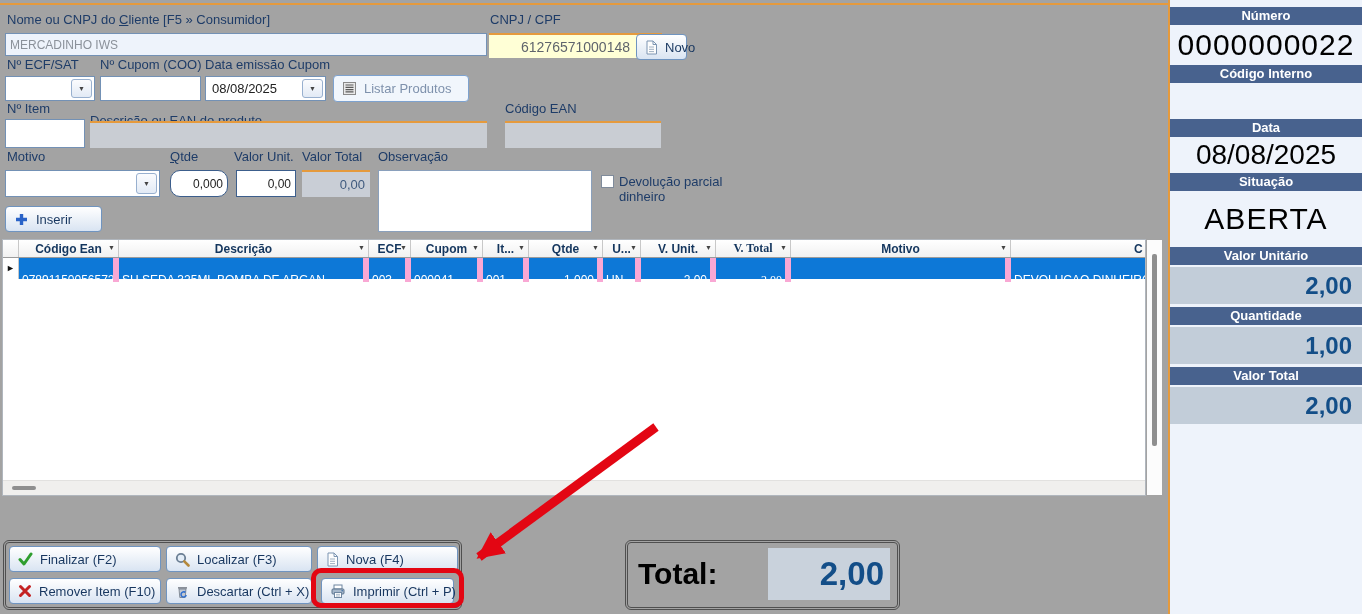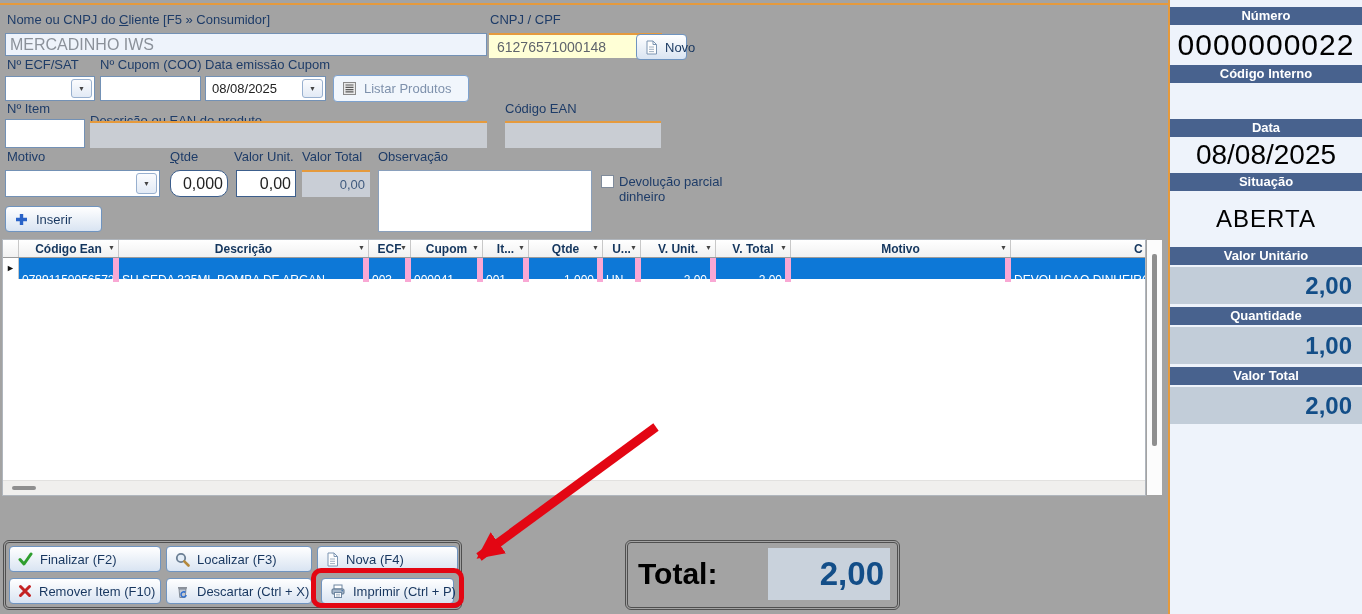--- a/index.html
+++ b/index.html
@@ -4,27 +4,27 @@
 <style>
   html,body{margin:0;padding:0;}
   body{font-family:"Liberation Sans",sans-serif;}
   .page{position:relative;width:1362px;height:614px;background:#a3a3a3;overflow:hidden;}
   .topline{position:absolute;left:0;top:3px;width:1362px;height:2px;background:#e59a3d;}
 
   
   .lbl{position:absolute;font-size:13px;color:#1e3c68;white-space:nowrap;}
   .lbl u{text-decoration:underline;}
   .inp{position:absolute;box-sizing:border-box;border:1px solid #7391b5;background:#fff;
-       font-family:"Liberation Sans",sans-serif;font-size:16px;color:#222;padding:8px 4px;outline:none;}
+       font-family:"Liberation Sans",sans-serif;font-size:12px;color:#222;padding:8px 4px;outline:none;}
   .inp.client{background:#eef3fb;color:#8b919a;}
   .inp.dark{border-color:#3c5e8c;text-align:right;}
   .flat{position:absolute;box-sizing:border-box;border:none;border-top:2px solid #e59a3d;
         font-size:13px;font-family:"Liberation Sans",sans-serif;}
   .flat.gray{background:#c9cdd3;}
-  .flat.yellow{background:#ffffd6;color:#5f646c;text-align:left;font-size:14px;padding:0 8px;}
+  .flat.yellow{background:#ffffd6;color:#5f646c;text-align:center;font-size:14px;padding:0 8px;}
   .flat.graytxt{color:#3f5a7e;text-align:right;padding:0 5px;}
   .combo{position:absolute;box-sizing:border-box;background:#fff;border:1px solid #7391b5;}
   .combo .cval{position:absolute;left:6px;top:0;line-height:22px;font-size:13px;color:#222;}
   .ddbtn{position:absolute;right:2px;top:2px;bottom:2px;width:19px;border:1px solid #98b0cf;border-radius:3px;
          background:linear-gradient(#fbfcfe,#e2eaf5);display:flex;align-items:center;justify-content:center;
          font-size:7px;color:#444;cursor:default;}
   .ta{position:absolute;box-sizing:border-box;border:1px solid #8aa0bc;background:#fff;resize:none;
       font-family:"Liberation Sans",sans-serif;font-size:13px;}
   .cb{position:absolute;width:13px;height:13px;background:#fff;border:1px solid #7f8b9b;box-sizing:border-box;}
   .cblbl{position:absolute;font-size:13px;color:#1e3c68;line-height:15px;}
@@ -41,36 +41,36 @@
   .thead{display:flex;height:17px;background:linear-gradient(#ffffff,#f1f1f1);border-bottom:1px solid #9b9b9b;}
   .th{position:relative;box-sizing:border-box;border-right:1px solid #c8c8c8;font-size:12px;font-weight:bold;
       color:#14365e;display:flex;align-items:center;justify-content:center;overflow:hidden;}
   .th .tha{position:absolute;right:3px;top:4px;font-size:7px;color:#444;}
   .trow{display:flex;height:21px;background:#0d78d7;color:#fff;font-size:12px;}
   .td{box-sizing:border-box;border-right:6px solid #f9a8d4;line-height:20px;overflow:hidden;white-space:nowrap;padding:12px 3px;}
   .td.sel{background:#fff;color:#111;font-size:9px;text-align:center;padding:0;line-height:21px;border-right:1px solid #c8c8c8;}
   .td.r{text-align:right;}
   .c0{width:16px;flex:none;}.c1{width:100px;flex:none;}.c2{width:250px;flex:none;}.c3{width:42px;flex:none;}
   .c4{width:72px;flex:none;}.c5{width:46px;flex:none;}.c6{width:74px;flex:none;}.c7{width:38px;flex:none;}
-  .c8{width:75px;flex:none;}.c9{width:75px;flex:none;}.c10{width:220px;flex:none;}.c11{width:300px;flex:none;}
+  .c8{width:75px;flex:none;}.c9{width:75px;flex:none;font-family:Liberation Serif, serif;}.c10{width:220px;flex:none;}.c11{width:300px;flex:none;}
   .th.c11{justify-content:flex-start;padding-left:123px;}
   .hscroll{position:absolute;left:0;bottom:0;width:100%;height:14px;background:#f0efed;border-top:1px solid #e2e1df;}
   .hthumb{position:absolute;left:9px;top:5px;width:24px;height:4px;background:#8f8f8f;border-radius:2px;}
   .vscroll{position:absolute;left:1147px;top:240px;width:15px;height:255px;background:#fcfcfc;}
   .vthumb{position:absolute;left:5px;top:14px;width:5px;height:192px;background:#8f8f8f;border-radius:2px;}
 
   
   .sidebar{position:absolute;left:1168px;top:0;width:194px;height:614px;background:#eef3fb;
            border-left:2px solid #e59a3d;box-sizing:border-box;padding-top:5px;}
   .sbar{margin:2px 0;height:18px;line-height:18px;background:#48628e;color:#fff;font-weight:bold;
         font-size:13px;text-align:center;}
   .snum{height:36px;line-height:36px;font-size:30px;color:#000;text-align:center;letter-spacing:1px;}
   .sempty{height:32px;}
   .sdate{height:32px;line-height:32px;font-size:28px;color:#000;text-align:center;}
-  .sstate{height:52px;line-height:52px;font-size:24px;color:#000;text-align:center;letter-spacing:1px;}
+  .sstate{height:52px;line-height:52px;font-size:30px;color:#000;text-align:center;letter-spacing:1px;}
   .smoney{height:37px;line-height:37px;background:#c2cdd9;color:#134e88;font-weight:bold;font-size:24px;
           text-align:right;padding-right:10px;margin-bottom:3px;}
 
   
   .panel{position:absolute;border:1px solid #4f4f4f;border-radius:6px;box-sizing:border-box;}
   .panel::after{content:"";position:absolute;inset:1px;border:1px solid #4f4f4f;border-radius:4px;pointer-events:none;}
   .total-lbl{position:absolute;left:12px;top:0;height:66px;line-height:66px;font-size:30px;font-weight:bold;color:#000;}
   .total-val{position:absolute;right:9px;top:7px;width:122px;height:52px;line-height:52px;background:#c9d2dc;
              color:#134e88;font-size:33px;font-weight:bold;text-align:right;padding-right:6px;box-sizing:border-box;}
   .hl-rect{position:absolute;left:311px;top:568px;width:153px;height:40px;border:5px solid #e30613;

